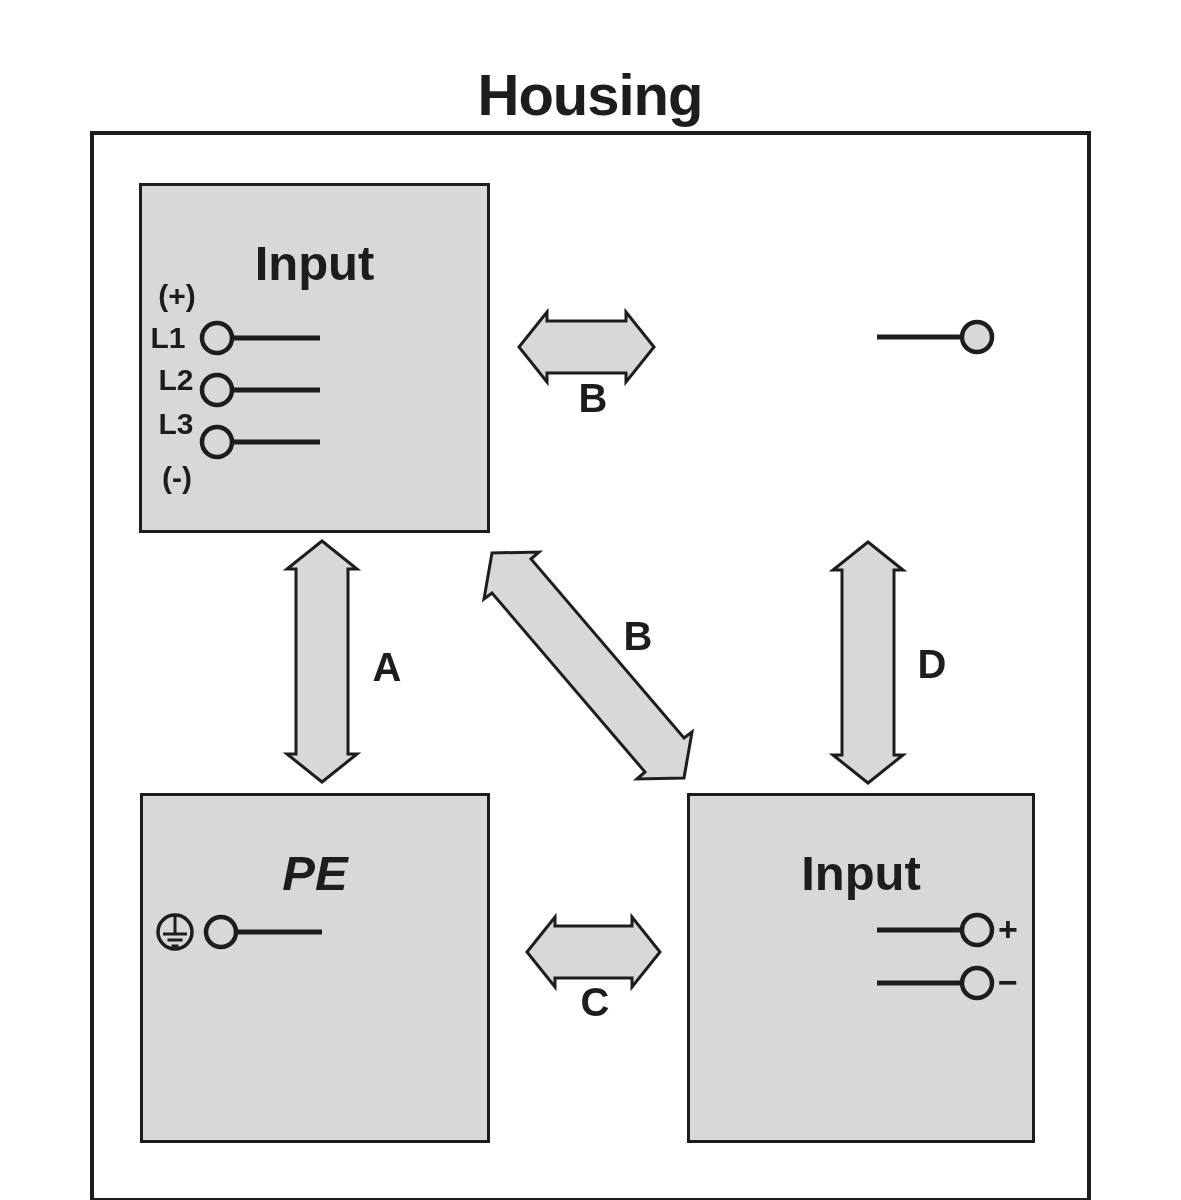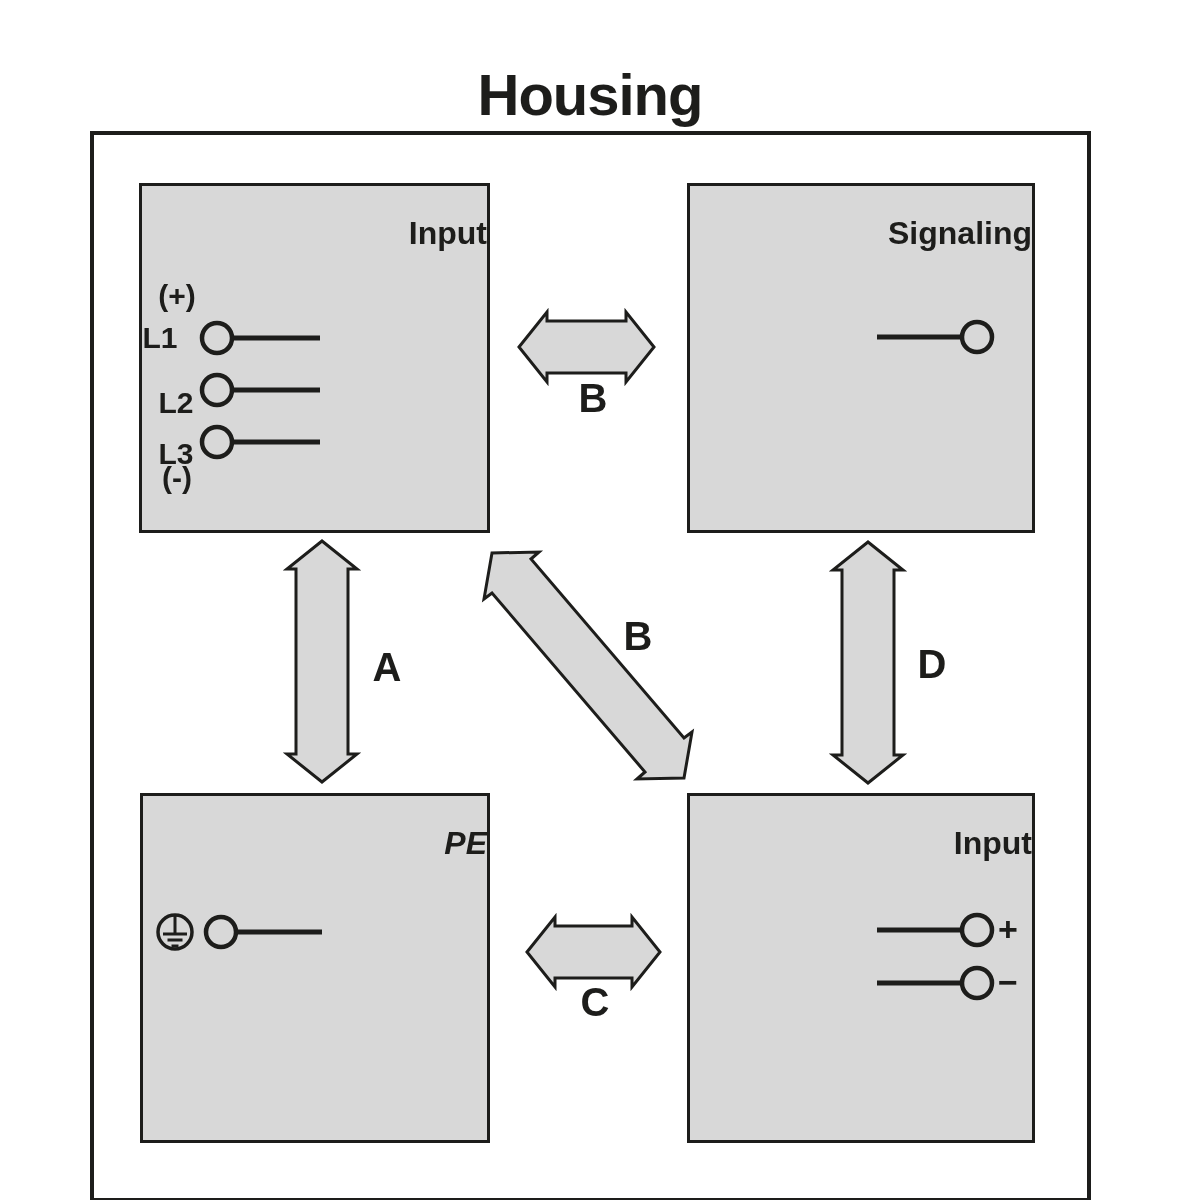--- a/index.html
+++ b/index.html
@@ -28,22 +28,22 @@
   }
   .block{
     position:absolute;background:var(--block-fill);
     border:3px solid var(--stroke);box-sizing:border-box;
   }
   #block-input{left:139px;top:148px;width:351px;height:350px;}
   #block-signaling{left:687px;top:148px;width:348px;height:350px;}
   #block-pe{left:140px;top:758px;width:350px;height:350px;font-style:italic;}
   #block-output{left:687px;top:758px;width:348px;height:350px;}
   .block-title{
-    position:absolute;left:0;right:0;top:31px;
-    text-align:right;font-size:32px;line-height:1;
+    position:absolute;left:0;right:0;top:53px;
+    text-align:center;font-size:49px;line-height:1;
   }
   .io-label{font-size:30px;}
   .sign-label{font-size:34px;}
   .arrow-label{font-size:40px;}
   svg.overlay{position:absolute;left:0;top:0;width:1181px;height:1200px;}
   .shape{fill:var(--block-fill);stroke:var(--stroke);stroke-width:3;stroke-linejoin:miter;}
   .wire{stroke:var(--stroke);stroke-width:5;fill:none;}
   .term{fill:var(--block-fill);stroke:var(--stroke);stroke-width:4.5;}
   .sym{stroke:var(--stroke);fill:none;stroke-width:3;}
   .sym-circle{stroke-width:3.5;fill:none;stroke:var(--stroke);}
@@ -54,23 +54,20 @@
 <div class="stage">
 
   <div class="lbl" id="page-title" style="left:590px;top:60px">Housing</div>
 
   <div id="housing-outline"></div>
 
   <div class="block" id="block-input">
     <div class="block-title">Input</div>
   </div>
 
-  <div class="block" id="block-signaling">
-    <div class="block-title">Signaling</div>
-  </div>
 
   <div class="block" id="block-pe">
     <div class="block-title">PE</div>
   </div>
 
   <div class="block" id="block-output">
     <div class="block-title">Input</div>
   </div>
 
   <svg class="overlay" viewBox="0 0 1181 1200">
@@ -115,23 +112,23 @@
     </g>
 
     <polygon class="shape" points="519,312 547,277 547,286 626,286 626,277 654,312 626,347 626,338 547,338 547,347"></polygon>
     <polygon class="shape" points="322,506 287,534 296,534 296,719 287,719 322,747 357,719 348,719 348,534 357,534"></polygon>
     <polygon class="shape" points="492,518 484,564 492,558 645,737 637,744 684,743 692,697 684,703 531,524 539,517"></polygon>
     <polygon class="shape" points="868,507 833,535 842,535 842,720 833,720 868,748 903,720 894,720 894,535 903,535"></polygon>
     <polygon class="shape" points="527,917 555,882 555,891 632,891 632,882 660,917 632,952 632,943 555,943 555,952"></polygon>
   </svg>
 
   <div class="lbl io-label" style="left:177px;top:261px">(+)</div>
-  <div class="lbl io-label" style="left:160px;top:303px">L1</div>
-  <div class="lbl io-label" style="left:176px;top:368px">L2</div>
-  <div class="lbl io-label" style="left:176px;top:419px">L3</div>
+  <div class="lbl io-label" style="left:168px;top:303px">L1</div>
+  <div class="lbl io-label" style="left:176px;top:345px">L2</div>
+  <div class="lbl io-label" style="left:176px;top:389px">L3</div>
   <div class="lbl io-label" style="left:177px;top:443px">(-)</div>
 
   <div class="lbl sign-label" style="left:1008px;top:894px">+</div>
   <div class="lbl sign-label" style="left:1008px;top:947px">−</div>
 
   <div class="lbl arrow-label" style="left:593px;top:363px">B</div>
   <div class="lbl arrow-label" style="left:387px;top:632px">A</div>
   <div class="lbl arrow-label" style="left:638px;top:601px">B</div>
   <div class="lbl arrow-label" style="left:932px;top:629px">D</div>
   <div class="lbl arrow-label" style="left:595px;top:967px">C</div>

